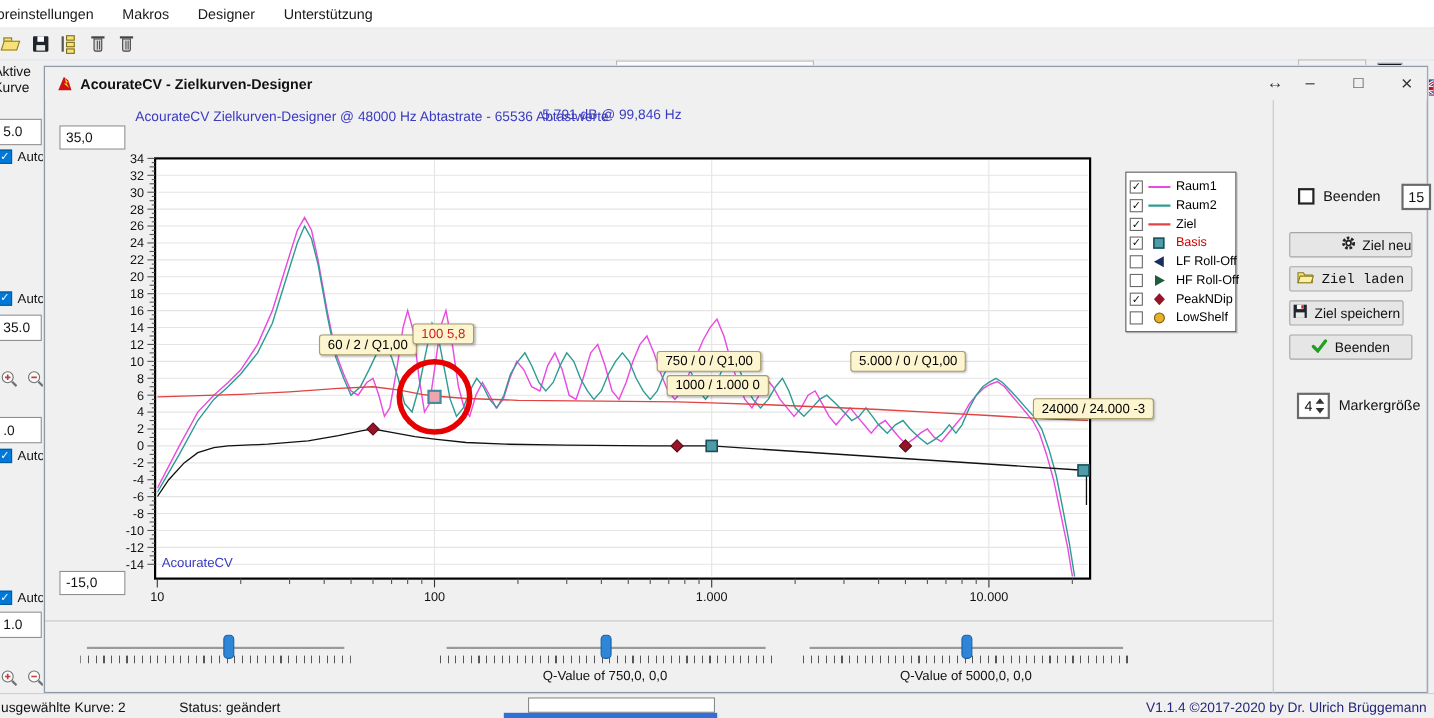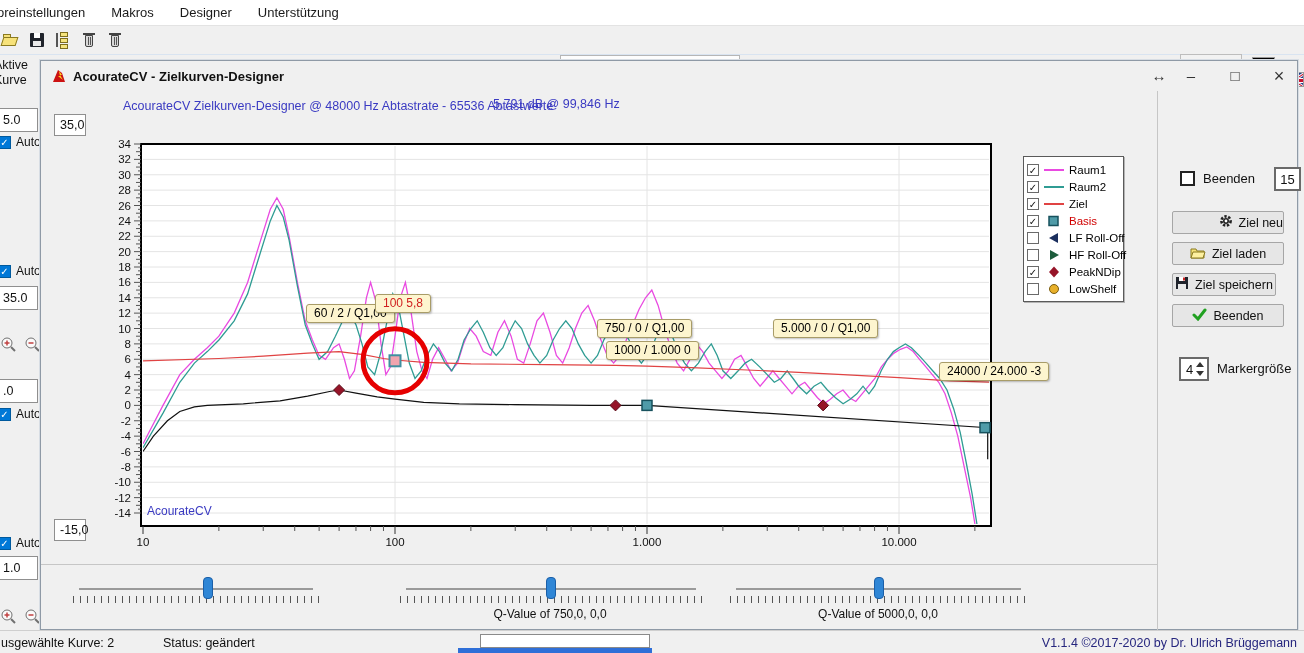--- a/index.html
+++ b/index.html
@@ -67,21 +67,21 @@
   #win-titlebar{position:absolute;left:0;top:0;width:100%;height:30px;background:#f0f0f0;display:flex;align-items:center}
   #win-title{margin-left:32px;font-size:13px;font-weight:bold;color:#111}
   .winctl{position:absolute;top:2px;width:28px;height:26px;text-align:center;font-size:15px;color:#333;line-height:26px;cursor:pointer}
   #ctl-resize{left:1104px}#ctl-min{left:1136px}#ctl-max{left:1180px}#ctl-close{left:1224px;font-size:18px}
   #app-icon{position:absolute;left:10px;top:7px;width:16px;height:16px}
 
   
   #chart-title{left:82px;top:38px;color:#3a3ac2;font-size:12.5px;white-space:nowrap}
   #readout{left:452px;top:36px;color:#3a3ac2;font-size:12.5px;white-space:nowrap}
   #watermark{left:106px;top:443px;color:#3a3ac2;font-size:12px;z-index:4}
-  .axis-field{width:32px;height:22px;background:#fff;border:1px solid #8f8f8f;font-size:12.5px;padding:3px 0 0 5px;z-index:4}
+  .axis-field{width:60px;height:22px;background:#fff;border:1px solid #8f8f8f;font-size:12.5px;padding:3px 0 0 5px;z-index:4}
   #ymax-field{left:13px;top:53px}
   #ymin-field{left:13px;top:458px}
 
   #plotsvg{position:absolute;left:0;top:0;z-index:1;pointer-events:none}
 
   .ttip{position:absolute;background:#fdf5cf;border:1px solid #a89c68;border-radius:3px;padding:1px 7px 2px 7px;font-size:12px;white-space:nowrap;box-shadow:1px 1px 2px rgba(0,0,0,.25);z-index:5}
 
   
   #legend{left:982px;top:95px;width:101px;background:#fff;border:1px solid #5a5a5a;box-shadow:1px 1px 0 rgba(0,0,0,.25);padding:4px 3px;z-index:6}
   .lrow{display:flex;align-items:center;height:17px;gap:4px}
@@ -469,21 +469,21 @@
       <text x="858" y="485" text-anchor="middle" font-size="11.5" fill="#111" font-family="Liberation Sans, sans-serif">10.000</text>
       <polygon points="298.0941150966782,323.5 303.5941150966782,329 298.0941150966782,334.5 292.5941150966782,329" fill="#961428" stroke="#5a0c18"></polygon>
       <polygon points="574.5154383747084,338.875 580.0154383747084,344.375 574.5154383747084,349.875 569.0154383747084,344.375" fill="#961428" stroke="#5a0c18"></polygon>
       <rect x="601" y="339.375" width="10" height="10" fill="#4f9ba8" stroke="#17515d" stroke-width="1.5"></rect>
       <polygon points="782.1404410926767,338.875 787.6404410926767,344.375 782.1404410926767,349.875 776.6404410926767,344.375" fill="#961428" stroke="#5a0c18"></polygon>
       <rect x="939" y="361.66875" width="10" height="10" fill="#4f9ba8" stroke="#17515d" stroke-width="1.5"></rect>
       <rect x="348.5" y="294.2875" width="11" height="11" fill="#f0a4ae" stroke="#3f8fa0" stroke-width="2"></rect>
       <circle cx="354" cy="299.7875" r="32" fill="none" stroke="#e60000" stroke-width="5"></circle>
     </svg>
   <div id="chart-labels">
-      <div class="ttip" style="left: 249px; top: 243px; color: rgb(0, 0, 0); margin-left: 16px;">60 / 2 / Q1,00</div>
+      <div class="ttip" style="left: 249px; top: 243px; color: rgb(0, 0, 0);">60 / 2 / Q1,00</div>
       <div class="ttip" style="left: 334px; top: 233px; color: rgb(208, 32, 32);">100 5,8</div>
       <div class="ttip" style="left: 556px; top: 258px; color: rgb(0, 0, 0);">750 / 0 / Q1,00</div>
       <div class="ttip" style="left: 565px; top: 280px; color: rgb(0, 0, 0);">1000 / 1.000 0</div>
       <div class="ttip" style="left: 732px; top: 258px; color: rgb(0, 0, 0);">5.000 / 0 / Q1,00</div>
       <div class="ttip" style="left: 898px; top: 301px; color: rgb(0, 0, 0);">24000 / 24.000 -3</div>
     </div>
 
   <div class="abs" id="legend">
       <div class="lrow">
         <span class="lcb">✓</span>
@@ -552,21 +552,21 @@
     </div>
     <div id="rp-buttons">
         <div class="rp-btn" style="top: 120px; justify-content: flex-end;">
           <span><svg width="14" height="14" viewBox="0 0 14 14">
               <circle cx="7" cy="7" r="4.6" fill="none" stroke="#222" stroke-width="2.6" stroke-dasharray="2.3 1.6"></circle>
               <circle cx="7" cy="7" r="3" fill="#222"></circle>
               <circle cx="7" cy="7" r="1.4" fill="#fff"></circle>
             </svg></span>
           <span>Ziel neu</span>
         </div>
-        <div class="rp-btn" style="top: 151px;">
+        <div class="rp-btn" style="top: 151px; font-family: Liberation Mono, monospace;">
           <span><svg width="16" height="13" viewBox="0 0 16 13">
               <path d="M1 3 h5 l1 2 h7 v7 H1 Z" fill="#f5e27a" stroke="#8a7a20"></path>
               <path d="M3 6 h12 l-2 6 H1 Z" fill="#fdf0a0" stroke="#8a7a20"></path>
             </svg></span>
           <span>Ziel laden</span>
         </div>
         <div class="rp-btn" style="top: 182px; width: 104px;">
           <span><svg width="14" height="14" viewBox="0 0 14 14">
               <rect x="1" y="1" width="12" height="12" fill="#20242c"></rect>
               <rect x="4" y="1" width="6" height="4" fill="#fff"></rect>

